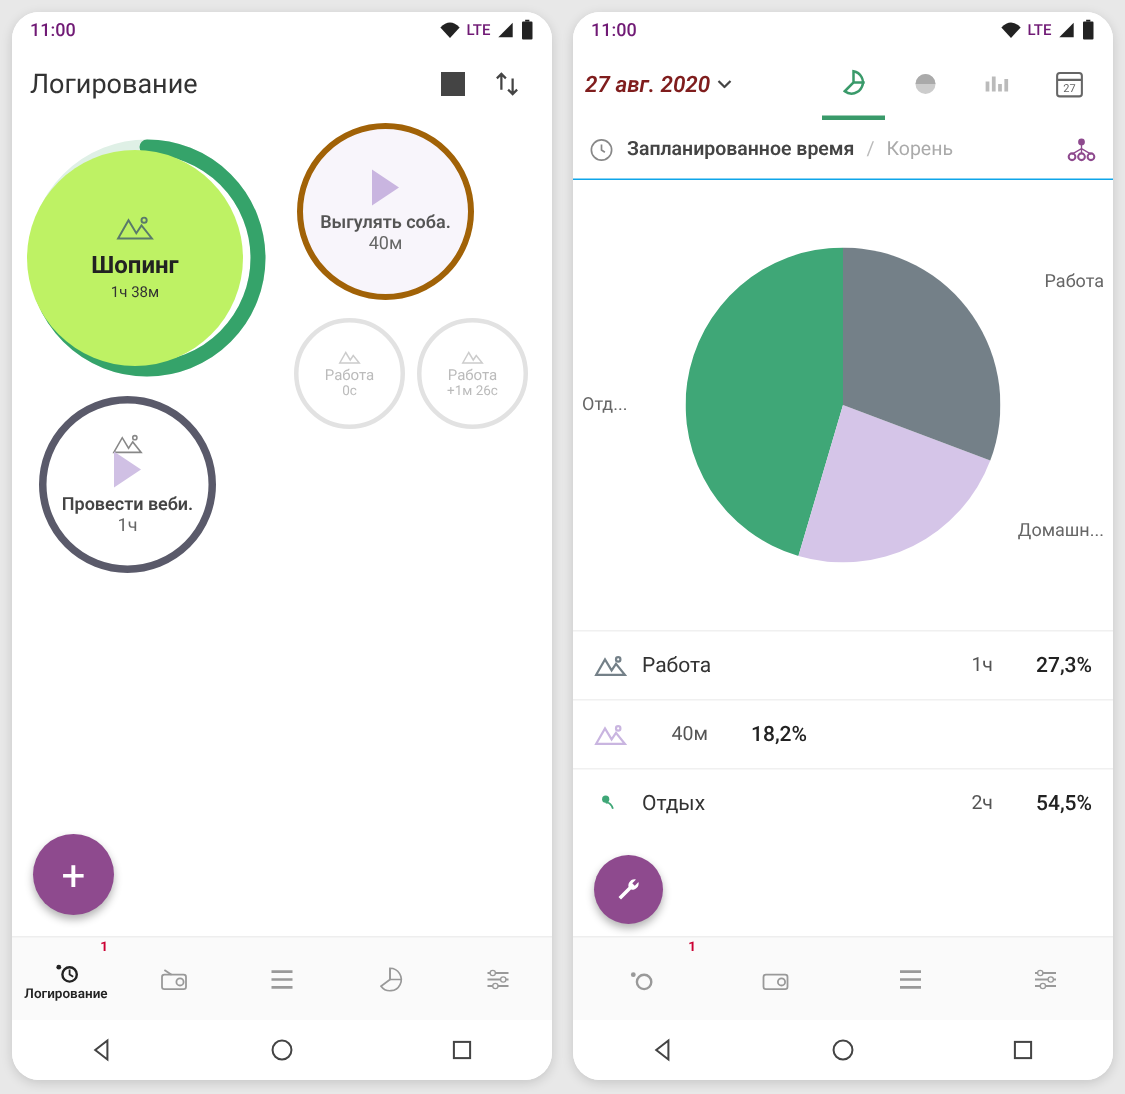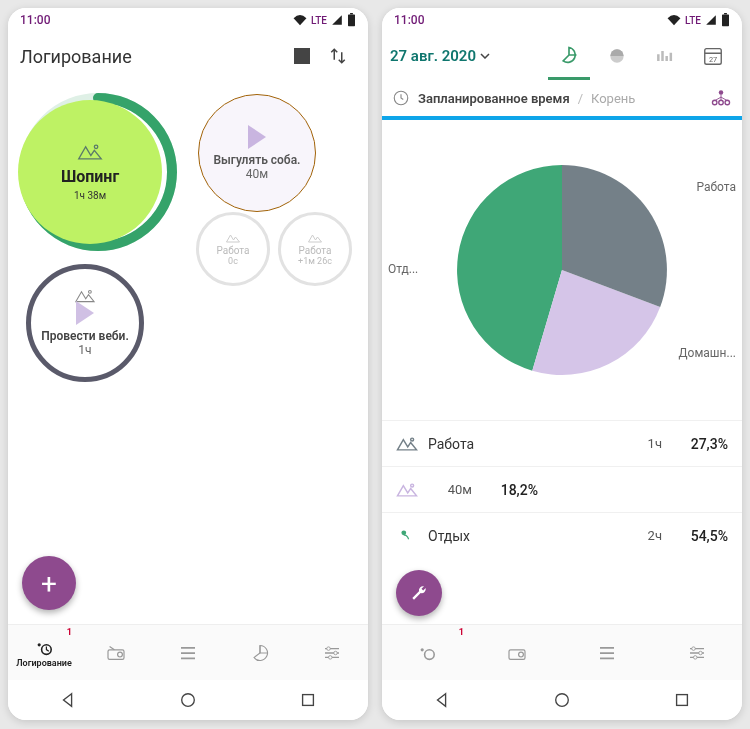--- a/index.html
+++ b/index.html
@@ -13,45 +13,45 @@
   .content { flex: 1; position: relative; overflow: hidden; background: #fff; }
   
   .bubble { position: absolute; border-radius: 50%; display: flex; flex-direction: column; align-items: center; justify-content: center; text-align: center; }
   .bubble .lbl { font-size: 13px; margin-top: 2px; }
   .bubble .tm { font-size: 12px; color: #666; }
   .bub-main { left: 10px; top: 12px; width: 160px; height: 160px; }
   .bub-main svg.ring { position: absolute; left: 0; top: 0; }
   .bub-main .inner { position: absolute; left: 0; top: 8px; width: 144px; height: 144px; border-radius: 50%; background: #bef264; display: flex; flex-direction: column; align-items: center; justify-content: center; }
   .bub-main .lbl { font-size: 16px; font-weight: 700; color: #222; margin-top: 6px; }
   .bub-main .tm { font-size: 10px; color: #333; margin-top: 4px; }
-  .bub-dog { left: 190px; top: 14px; width: 118px; height: 118px; border: 1px solid #a16207; background: #f8f5fb; }
+  .bub-dog { left: 190px; top: 2px; width: 118px; height: 118px; border: 4px solid #a16207; background: #f8f5fb; }
   .bub-dog .lbl { font-weight: 600; color: #555; font-size: 12px; }
   .bub-web { left: 18px; top: 184px; width: 118px; height: 118px; border: 5px solid #5a5a6a; background: #fff; }
   .bub-web .lbl { font-weight: 600; color: #444; font-size: 12px; }
   .bub-sm { width: 74px; height: 74px; border: 3px solid #e2e2e2; background: #fff; }
   .bub-sm .lbl { font-size: 10px; color: #bbb; }
   .bub-sm .tm { font-size: 9px; color: #bbb; }
   .bub-sm1 { left: 188px; top: 132px; }
   .bub-sm2 { left: 270px; top: 132px; }
   .play-tri { width: 0; height: 0; border-left: 18px solid #c9b5e0; border-top: 12px solid transparent; border-bottom: 12px solid transparent; position: absolute; }
   
   .fab { position: absolute; left: 14px; bottom: 14px; width: 54px; height: 54px; border-radius: 50%; background: #8e4a8e; color: #fff; display: flex; align-items: center; justify-content: center; box-shadow: 0 3px 6px rgba(0,0,0,0.3); z-index: 5; font-size: 28px; }
   
   .bottom-nav { height: 56px; background: #fafafa; border-top: 1px solid #eee; display: flex; }
   .bnav-item { flex: 1; display: flex; flex-direction: column; align-items: center; justify-content: center; font-size: 9px; color: #888; position: relative; }
   .bnav-item.active { color: #222; font-weight: 600; }
   .bnav-item .ico { height: 20px; display: flex; align-items: center; }
   .sys-nav { height: 40px; background: #fff; display: flex; align-items: center; justify-content: space-around; }
   .sys-nav .sn { width: 18px; height: 18px; }
   
   .date-bar { height: 48px; display: flex; align-items: center; padding: 0 8px; gap: 6px; }
-  .date-bar .date { font-size: 15px; font-weight: 600; color: #0f766e; display: flex; align-items: center; gap: 4px; }
+  .date-bar .date { font-size: 15px; font-weight: 600; color: #7f1d1d; display: flex; align-items: center; gap: 4px; font-style: italic; }
   .date-bar .tab-ico { flex: 0 0 42px; height: 48px; display: flex; align-items: center; justify-content: center; color: #aaa; }
   .date-bar .tab-ico.active { color: #3a9a6a; border-bottom: 3px solid #3a9a6a; }
-  .sub-bar { height: 40px; display: flex; align-items: center; padding: 0 10px; gap: 8px; color: #666; font-size: 13px; border-bottom: 4px solid #0ea5e9; }
+  .sub-bar { height: 40px; display: flex; align-items: center; padding: 0 10px; gap: 8px; color: #666; font-size: 13px; border-bottom: 1px solid #0ea5e9; }
   .sub-bar .root { color: #aaa; }
   
   .pie-wrap { height: 300px; position: relative; display: flex; align-items: center; justify-content: center; }
   .pie-label { position: absolute; font-size: 12px; color: #666; }
   .legend { }
   .legend-row { height: 46px; display: flex; align-items: center; padding: 0 14px; gap: 10px; border-top: 1px solid #f0f0f0; }
   .legend-row .nm { flex: 1; font-size: 14px; color: #333; }
   .legend-row .dur { width: 44px; text-align: right; font-size: 13px; color: #555; }
   .legend-row .pct { width: 56px; text-align: right; font-size: 14px; color: #222; font-weight: 500; }
   .legend-ico { width: 22px; display: flex; justify-content: center; }

